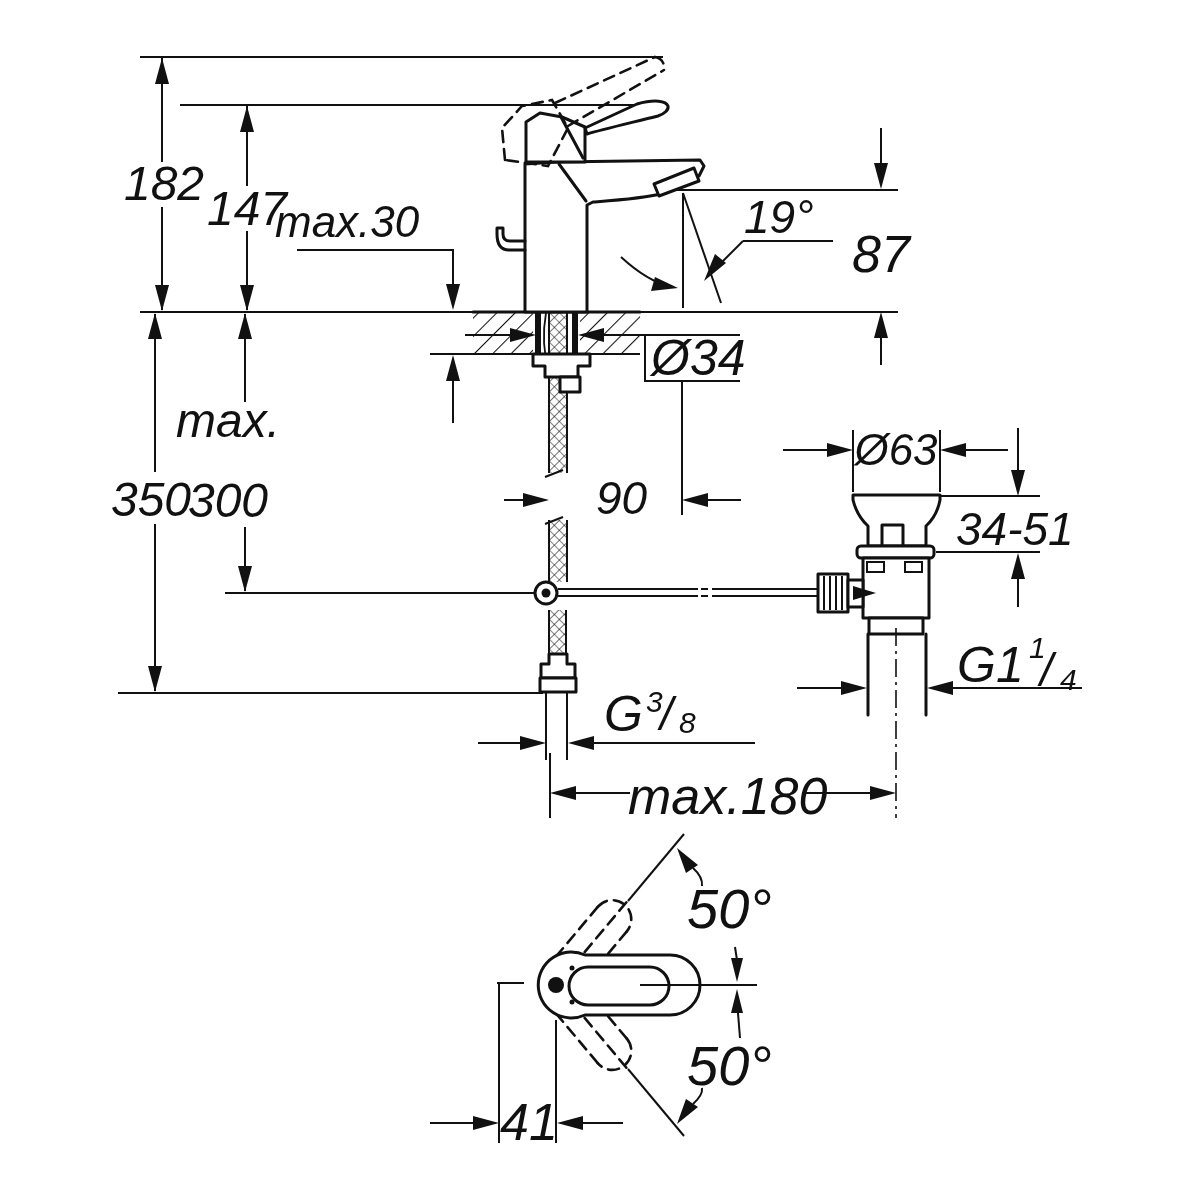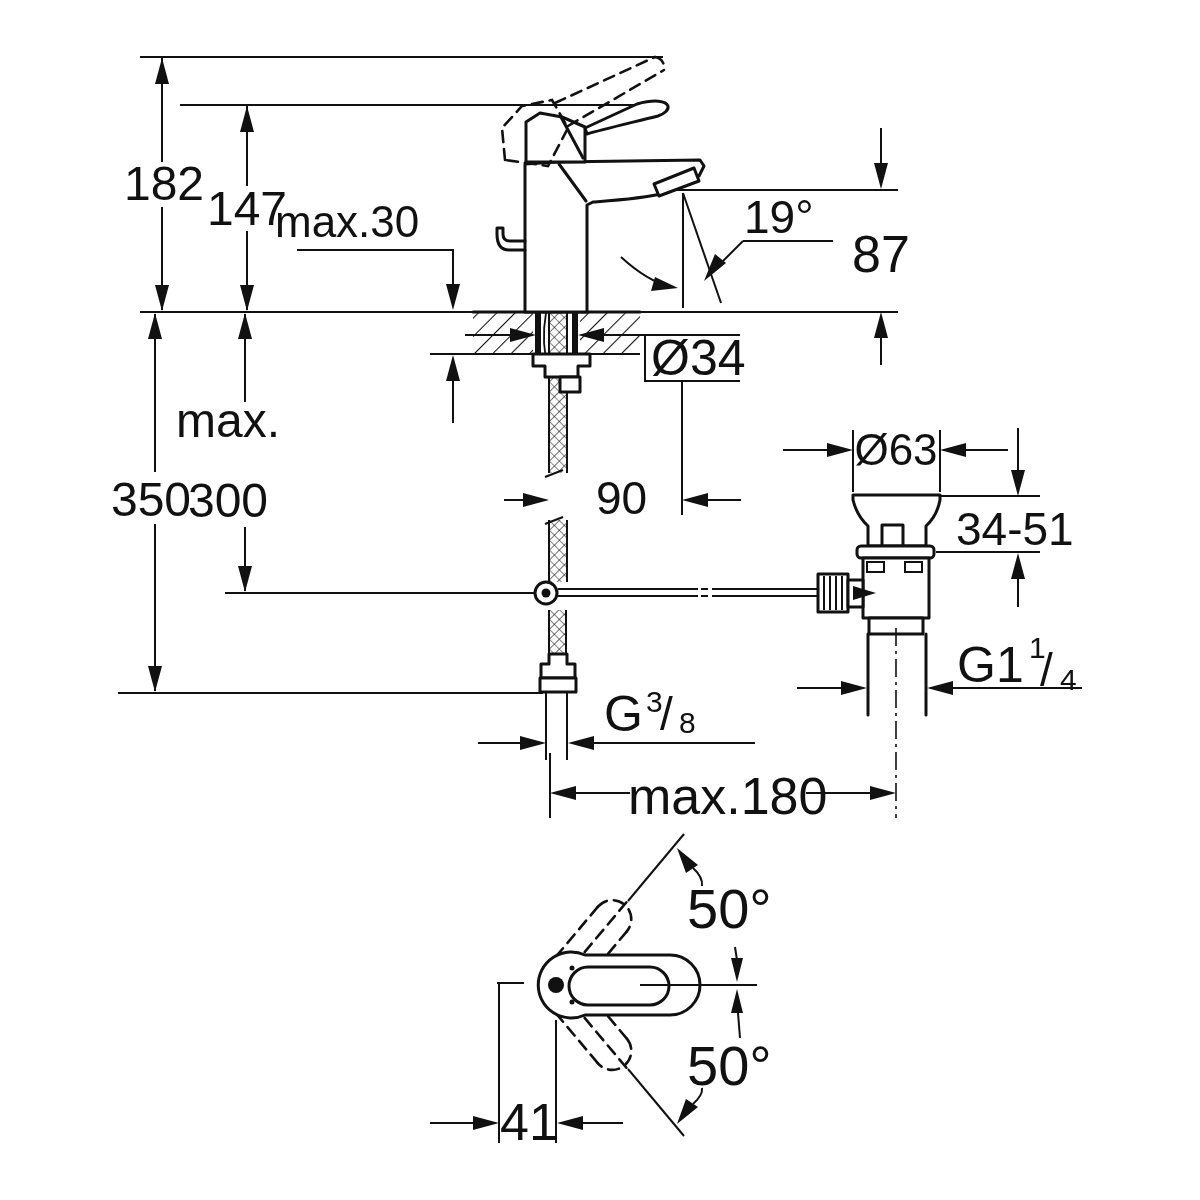--- a/index.html
+++ b/index.html
@@ -1,16 +1,16 @@
 <!DOCTYPE html>
 <html><head>
 <meta charset="utf-8">
 <style>
   html,body{margin:0;padding:0;background:#ffffff;}
-  .stage{width:1200px;height:1200px;background:#ffffff;position:relative;font-family:"Liberation Sans",sans-serif;}
+  .stage{width:1200px;height:1200px;background:#ffffff;position:relative;font-family:"Liberation Sans",sans-serif;font-style:italic;}
   svg{display:block;}
   text{fill:#111;font-family:"Liberation Sans","DejaVu Sans",sans-serif;}
   .outline{stroke:#111;stroke-width:3;fill:none;stroke-linejoin:round;stroke-linecap:round;}
   .outlineW{stroke:#111;stroke-width:3;fill:#fff;stroke-linejoin:round;}
   .thin{stroke:#111;stroke-width:1.8;fill:none;}
   .dim{stroke:#111;stroke-width:2;fill:none;}
   .arrow{fill:#111;stroke:none;}
   .dash{stroke:#111;stroke-width:2.6;fill:none;stroke-dasharray:11 7;stroke-linecap:round;}
   .cline{stroke:#111;stroke-width:1.6;fill:none;stroke-dasharray:18 5 3 5;}
 </style>

